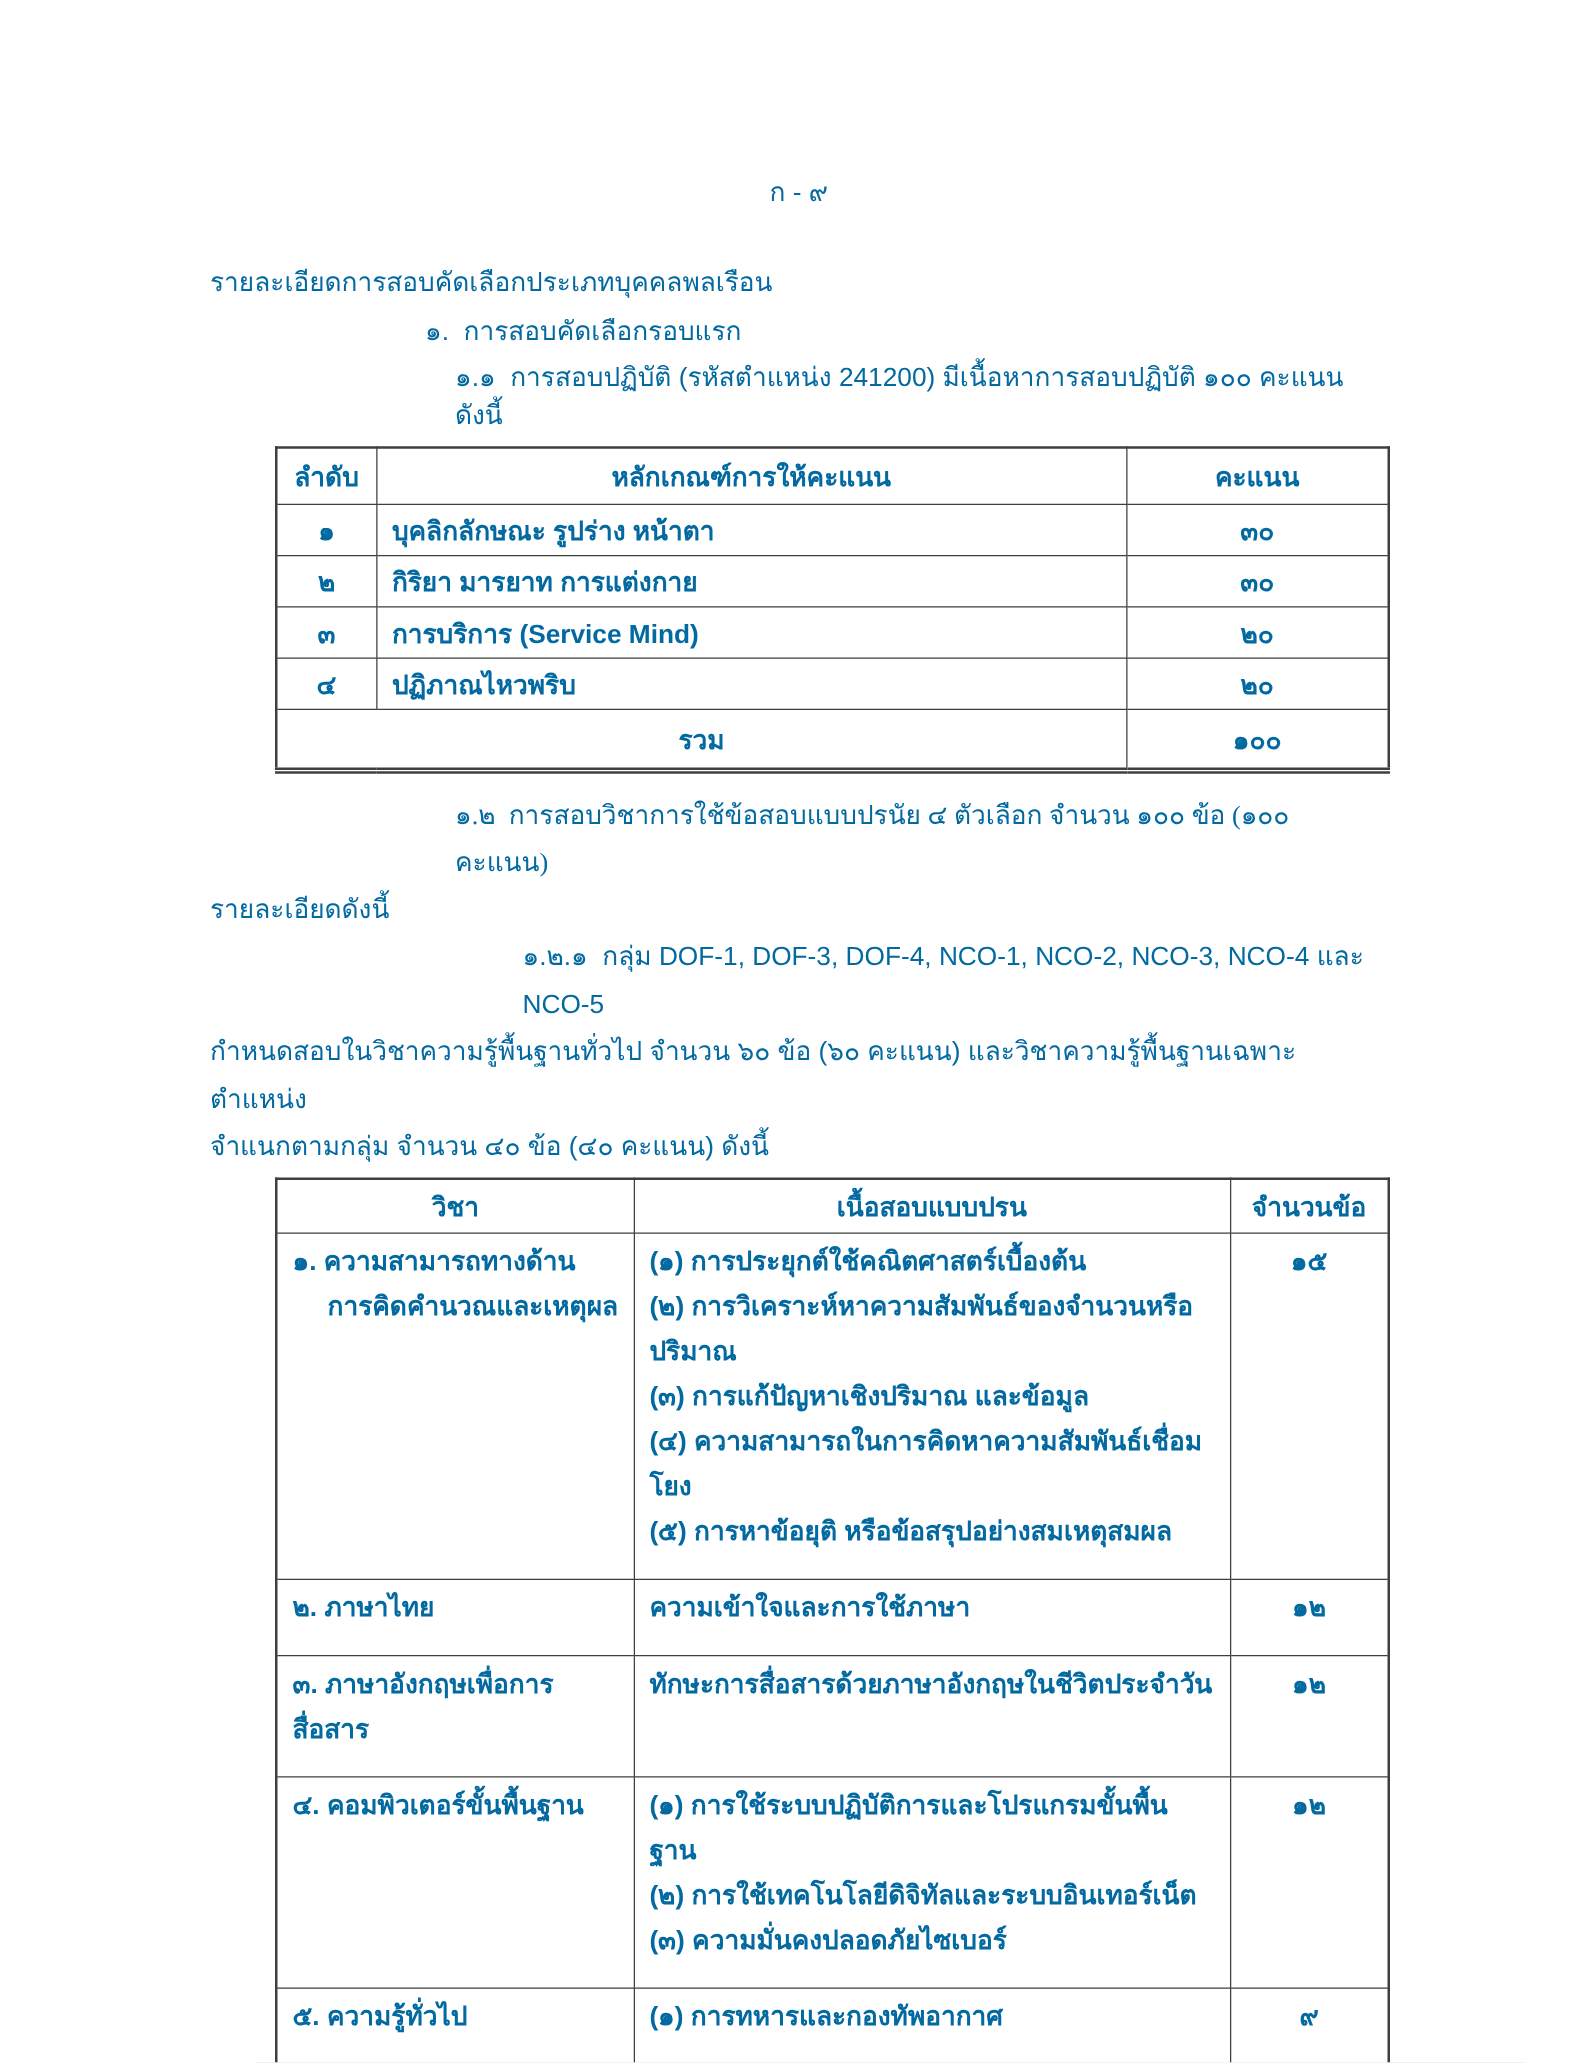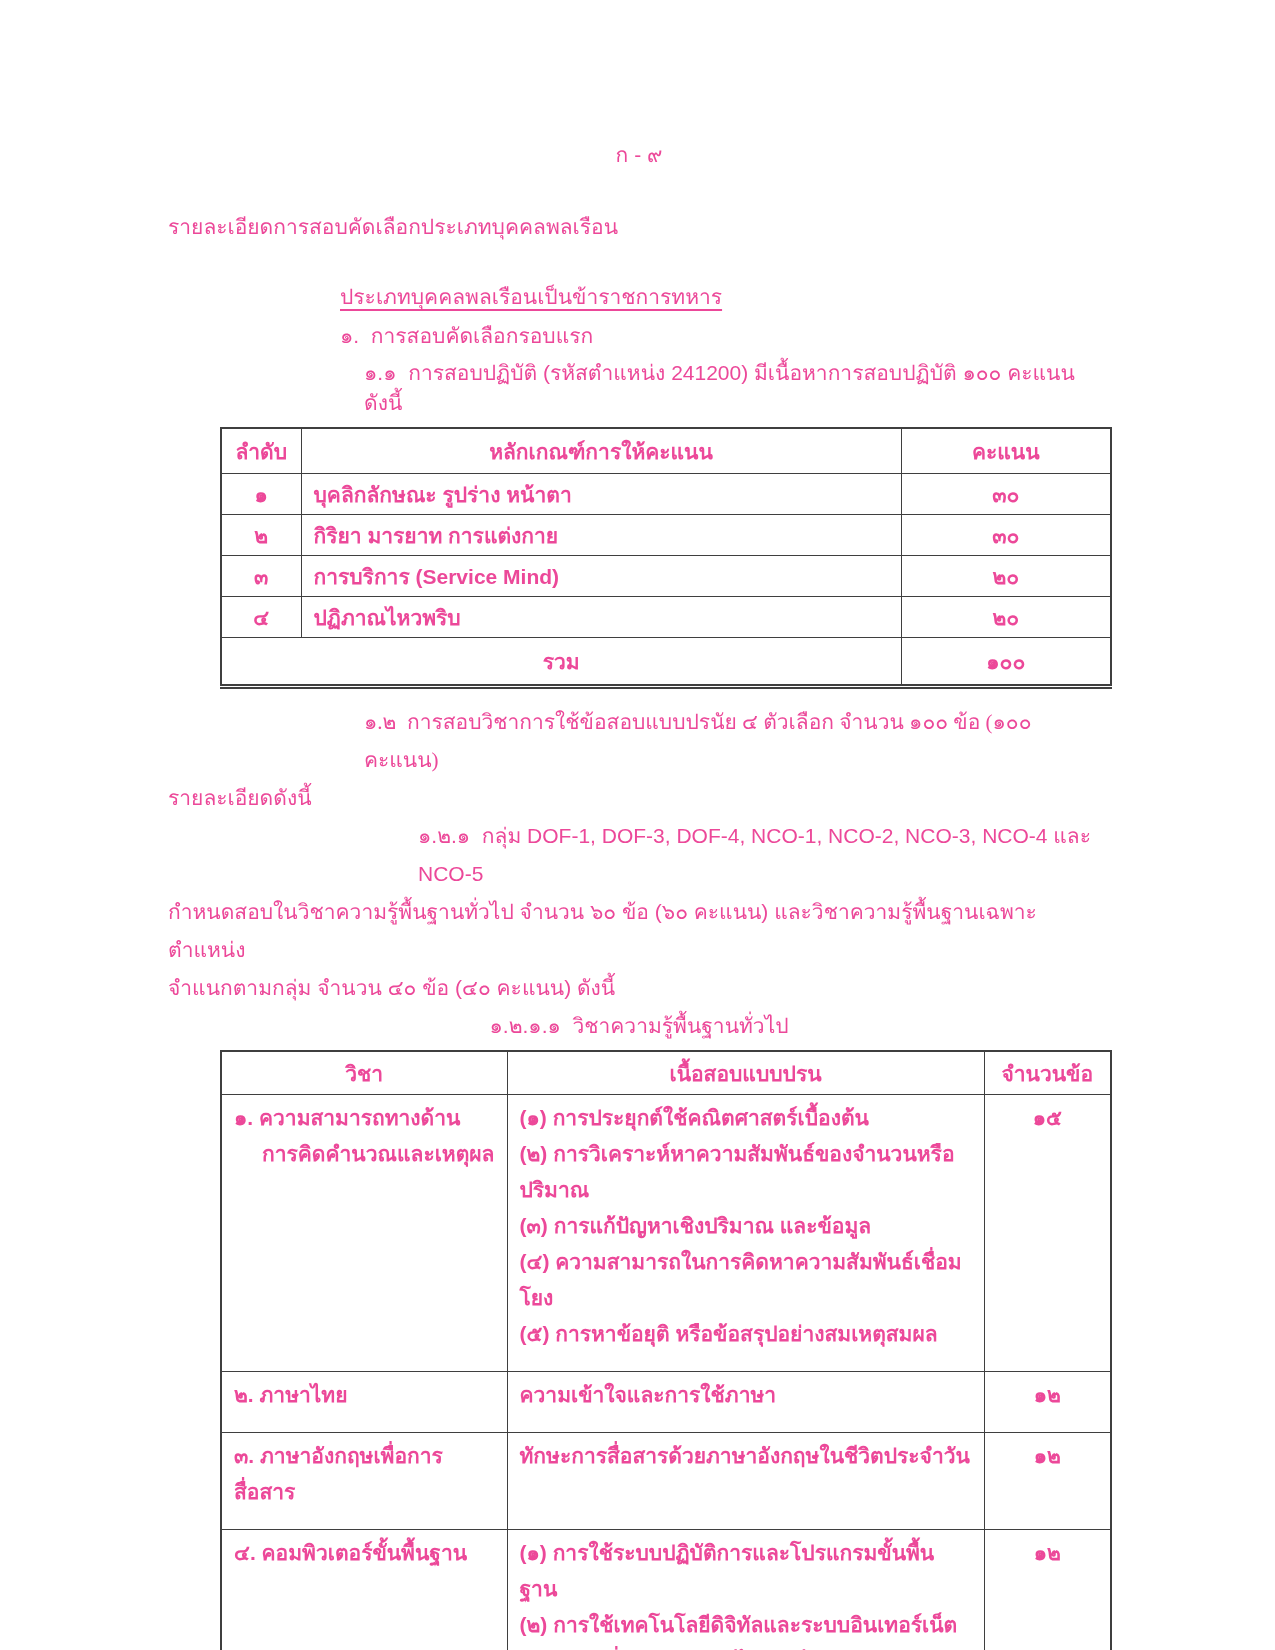--- a/index.html
+++ b/index.html
@@ -2,21 +2,21 @@
 <html lang="th"><head>
 <meta charset="utf-8">
 <style>
   html, body { margin: 0; padding: 0; background: #e8e8e8; }
   .page {
     position: relative;
     width: 1275px;
     height: 1650px;
     margin: 0 auto;
     background: #ffffff;
-    color: #ec4899;
+    color: #0369a1;
     font-family: "Liberation Sans", "DejaVu Sans", sans-serif;
     font-size: 21px;
     overflow: hidden;
   }
   .content {
     padding: 0 165px 0 168px; 
   }
   .txt { white-space: pre-wrap; line-height: 30px; }
 
   .page-number {
@@ -86,21 +86,20 @@
 </head>
 <body>
 
 <div class="page">
   <div class="content">
 
     <div class="page-number txt">ก - ๙</div>
 
     <div class="doc-title txt">รายละเอียดการสอบคัดเลือกประเภทบุคคลพลเรือน</div>
 
-    <div class="section-heading txt">ประเภทบุคคลพลเรือนเป็นข้าราชการทหาร</div>
 
     <div class="item-1 txt">๑.  การสอบคัดเลือกรอบแรก</div>
 
     <div class="item-1-1 txt">๑.๑  การสอบปฏิบัติ (รหัสตำแหน่ง 241200) มีเนื้อหาการสอบปฏิบัติ ๑๐๐ คะแนน ดังนี้</div>
 
     <table class="doc-table" id="table1">
       <colgroup>
           <col class="col-no">
           <col class="col-crit">
           <col class="col-score">
@@ -138,21 +137,20 @@
           <td class="c">๑๐๐</td>
         </tr>
       </tbody>
     </table>
 
     <div class="item-1-2 txt">๑.๒  การสอบวิชาการใช้ข้อสอบแบบปรนัย ๔ ตัวเลือก จำนวน ๑๐๐ ข้อ (๑๐๐ คะแนน)</div>
     <div class="flush txt">รายละเอียดดังนี้</div>
     <div class="item-1-2-1 txt">๑.๒.๑  กลุ่ม DOF-1, DOF-3, DOF-4, NCO-1, NCO-2, NCO-3, NCO-4 และ  NCO-5</div>
     <div class="flush txt">กำหนดสอบในวิชาความรู้พื้นฐานทั่วไป จำนวน ๖๐ ข้อ (๖๐ คะแนน) และวิชาความรู้พื้นฐานเฉพาะตำแหน่ง</div>
     <div class="flush txt">จำแนกตามกลุ่ม จำนวน ๔๐ ข้อ (๔๐ คะแนน) ดังนี้</div>
-    <div class="sub-heading txt">๑.๒.๑.๑  วิชาความรู้พื้นฐานทั่วไป</div>
 
     <table class="doc-table" id="table2">
       <colgroup>
           <col class="col-subject">
           <col class="col-content">
           <col class="col-count">
         </colgroup>
       <thead>
         <tr>
           <th class="c">วิชา</th>

